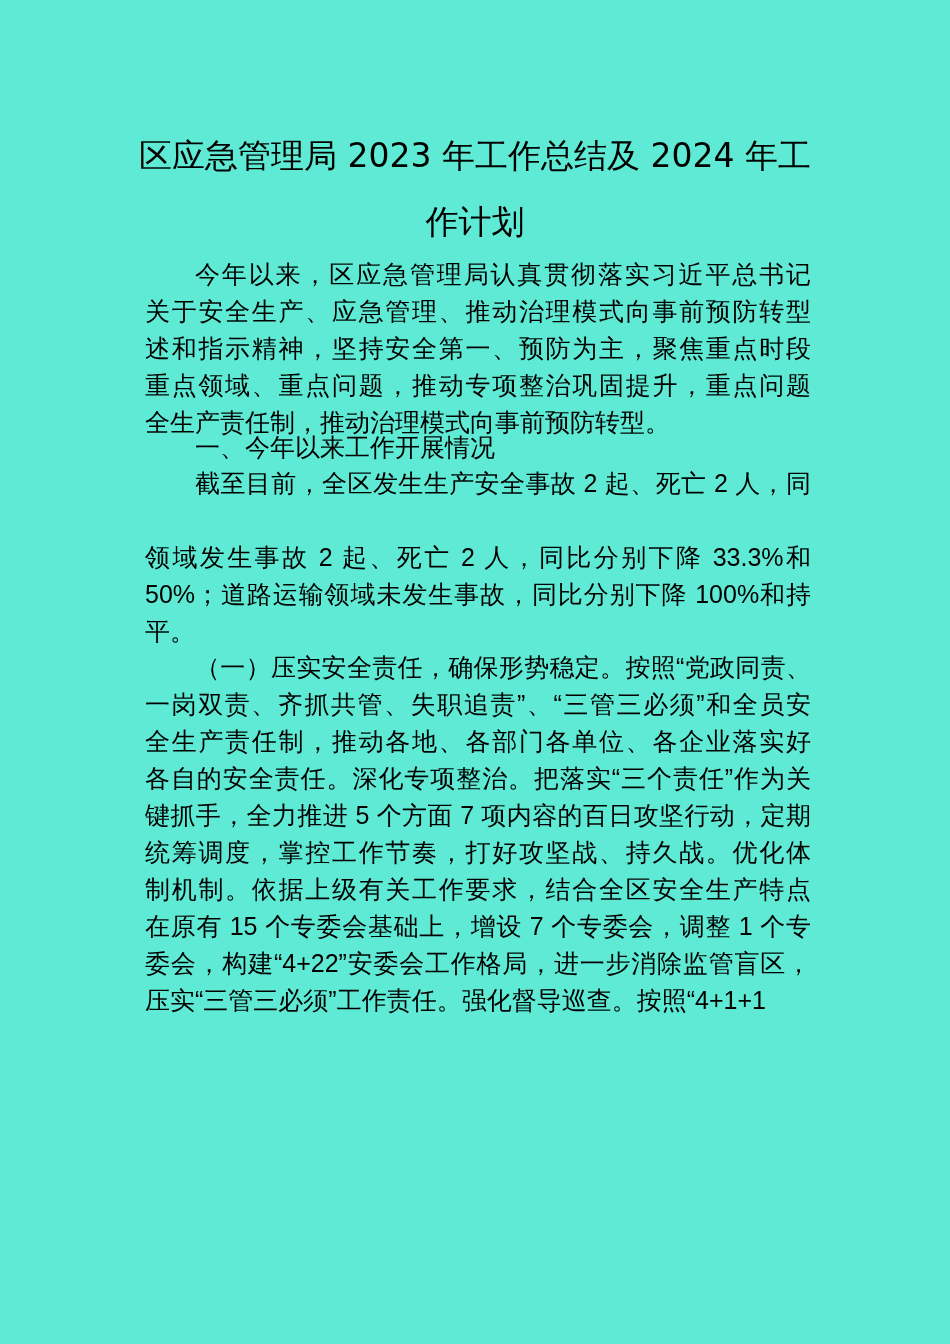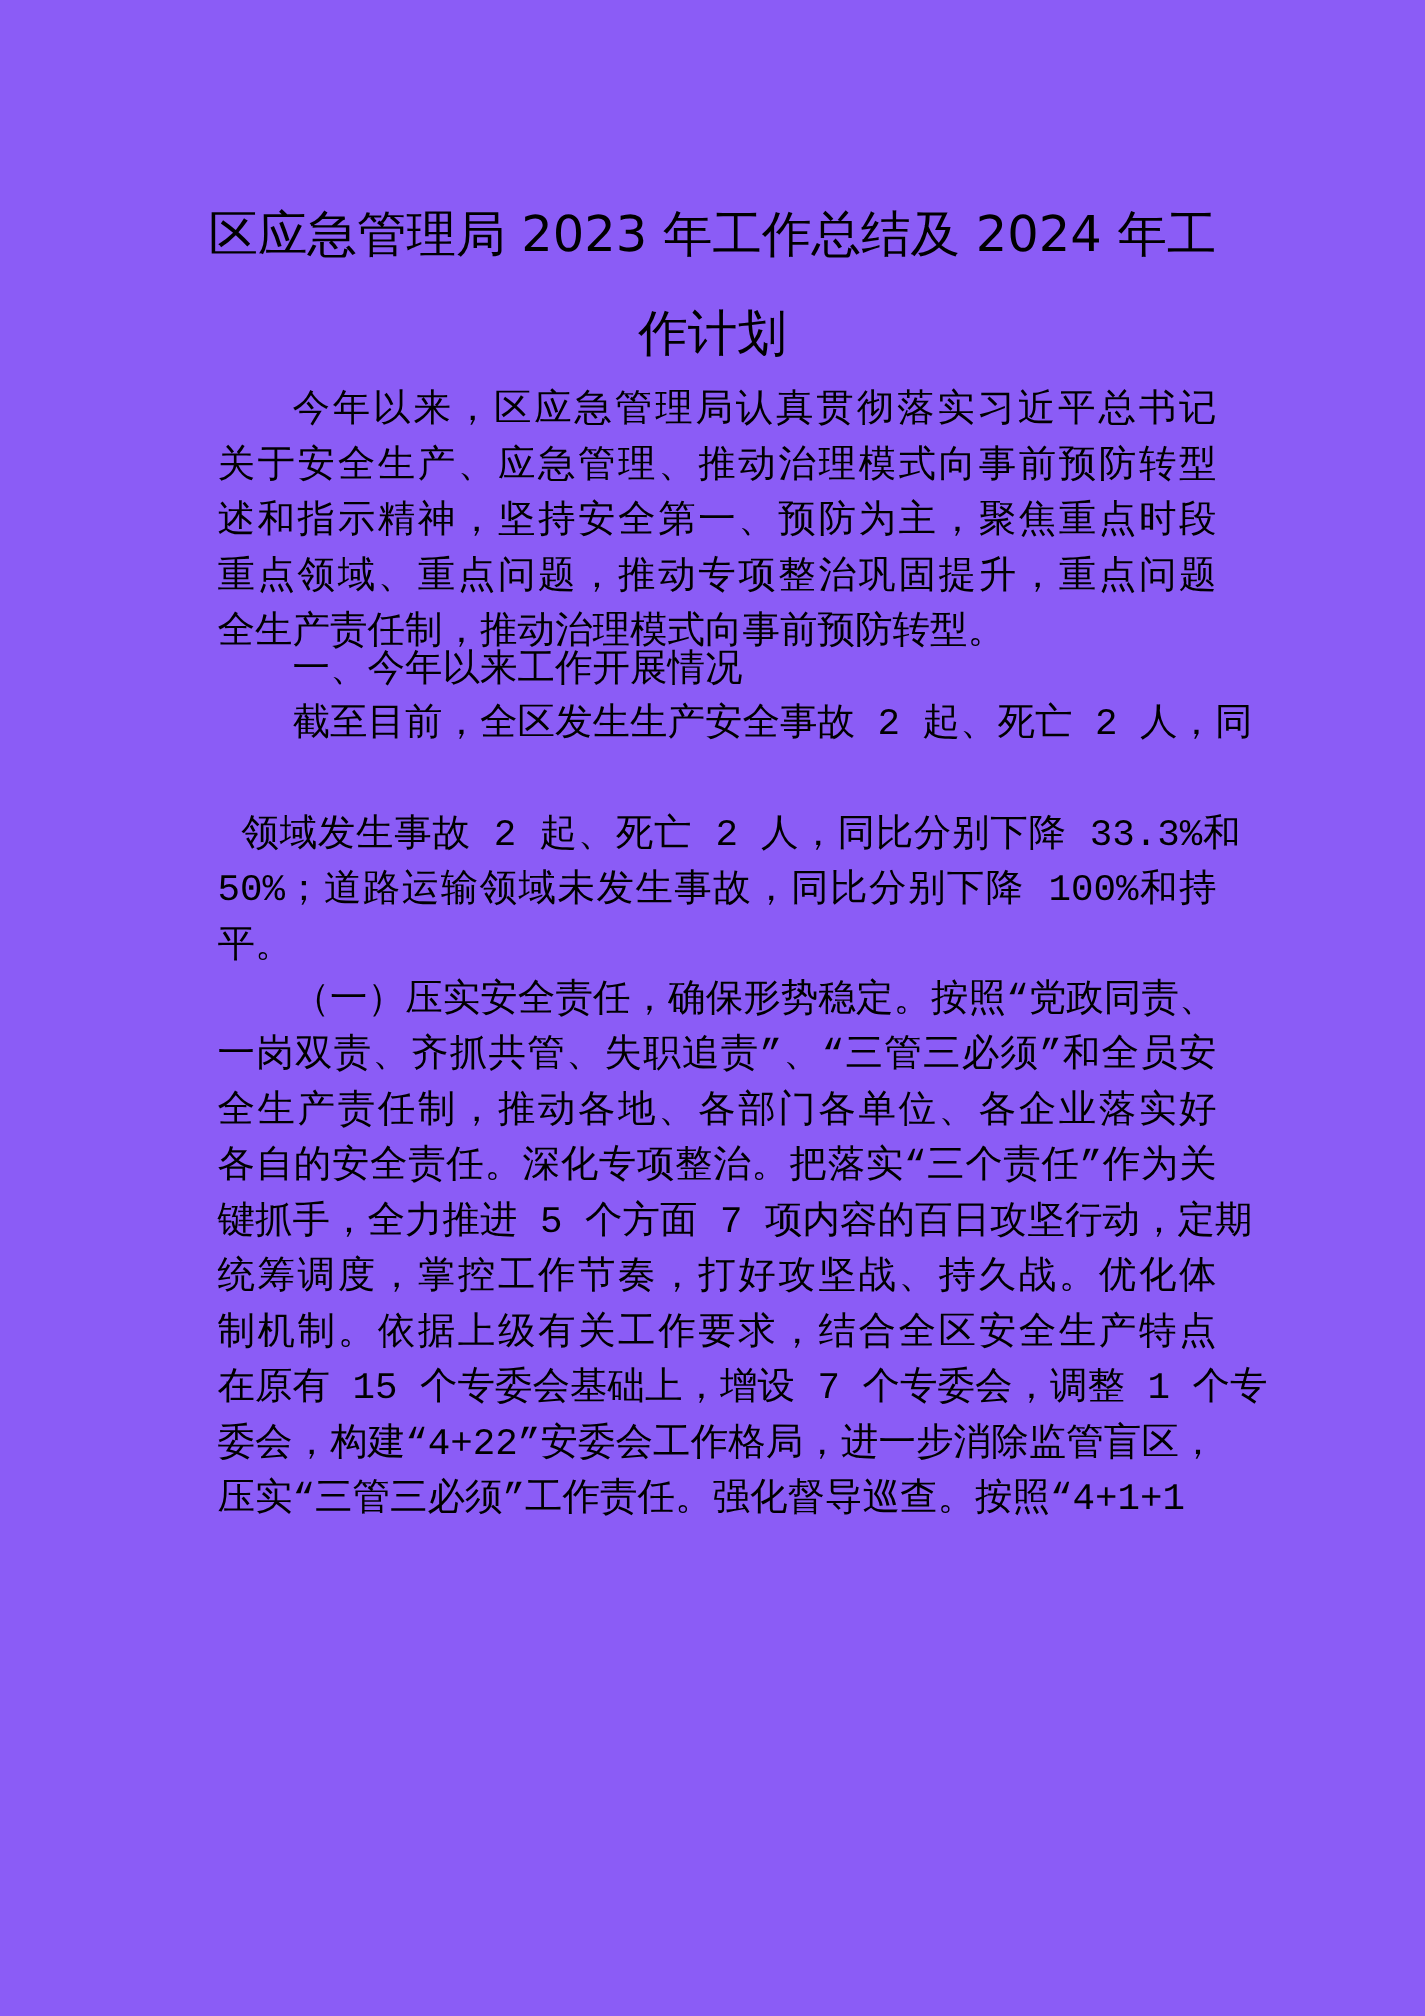--- a/index.html
+++ b/index.html
@@ -1,26 +1,26 @@
 <!DOCTYPE html>
 <html><head>
   <meta charset="utf-8">
   <style>
     html, body { margin: 0; padding: 0; background: #ffffff; }
     body { width: 950px; height: 1344px; position: relative; overflow: hidden; color: #000; }
-    .page { position: absolute; left: 0; top: 0; width: 950px; height: 1344px; background: #8b5cf6; }
+    .page { position: absolute; left: 0; top: 0; width: 950px; height: 1344px; background: #5eead4; }
     .title {
       position: absolute; left: 130px; width: 690px; text-align: center;
       font-family: "DejaVu Sans", "Liberation Sans", sans-serif;
       font-size: 33px; line-height: 40px; margin: 0; font-weight: normal;
       white-space: nowrap;
     }
     .line {
       position: absolute; left: 145px; width: 666px;
-      font-family: Liberation Mono, monospace;
+      font-family: Liberation Sans, sans-serif;
       font-size: 25px; line-height: 30px; white-space: nowrap;
       text-align: justify; text-align-last: justify; letter-spacing: 0;
     }
     .line.last { text-align-last: left; }
     .line.indent { left: 195px; width: 616px; }
   </style>
 </head>
 <body>
 
 <div class="page">
@@ -29,21 +29,21 @@
 
   <div class="line indent" style="top:259px;">今年以来，区应急管理局认真贯彻落实习近平总书记</div>
   <div class="line" style="top:296px;">关于安全生产、应急管理、推动治理模式向事前预防转型</div>
   <div class="line" style="top:333px;">述和指示精神，坚持安全第一、预防为主，聚焦重点时段</div>
   <div class="line" style="top:370px;">重点领域、重点问题，推动专项整治巩固提升，重点问题</div>
   <div class="line last" style="top:407px;">全生产责任制，推动治理模式向事前预防转型。</div>
 
   <div class="line indent last" style="top:432px;">一、今年以来工作开展情况</div>
 
   <div class="line indent" style="top:468px;">截至目前，全区发生生产安全事故 2 起、死亡 2 人，同</div>
-  <div class="line" style="top:542px;margin-left:16px;">领域发生事故 2 起、死亡 2 人，同比分别下降 33.3%和</div>
+  <div class="line" style="top:542px;">领域发生事故 2 起、死亡 2 人，同比分别下降 33.3%和</div>
   <div class="line" style="top:579px;">50%；道路运输领域未发生事故，同比分别下降 100%和持</div>
   <div class="line last" style="top:616px;">平。</div>
 
   <div class="line" style="top:689px;">一岗双责、齐抓共管、失职追责”、“三管三必须”和全员安</div>
   <div class="line indent" style="top:652px;">（一）压实安全责任，确保形势稳定。按照“党政同责、</div>
   <div class="line" style="top:726px;">全生产责任制，推动各地、各部门各单位、各企业落实好</div>
   <div class="line" style="top:763px;">各自的安全责任。深化专项整治。把落实“三个责任”作为关</div>
   <div class="line" style="top:800px;">键抓手，全力推进 5 个方面 7 项内容的百日攻坚行动，定期</div>
   <div class="line" style="top:874px;">制机制。依据上级有关工作要求，结合全区安全生产特点</div>
   <div class="line" style="top:837px;">统筹调度，掌控工作节奏，打好攻坚战、持久战。优化体</div>

